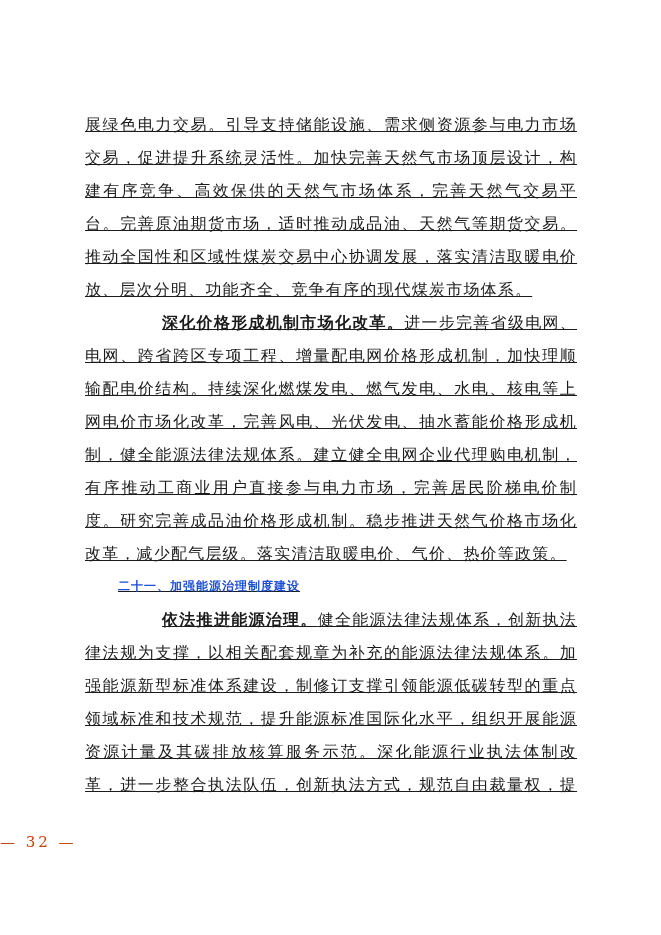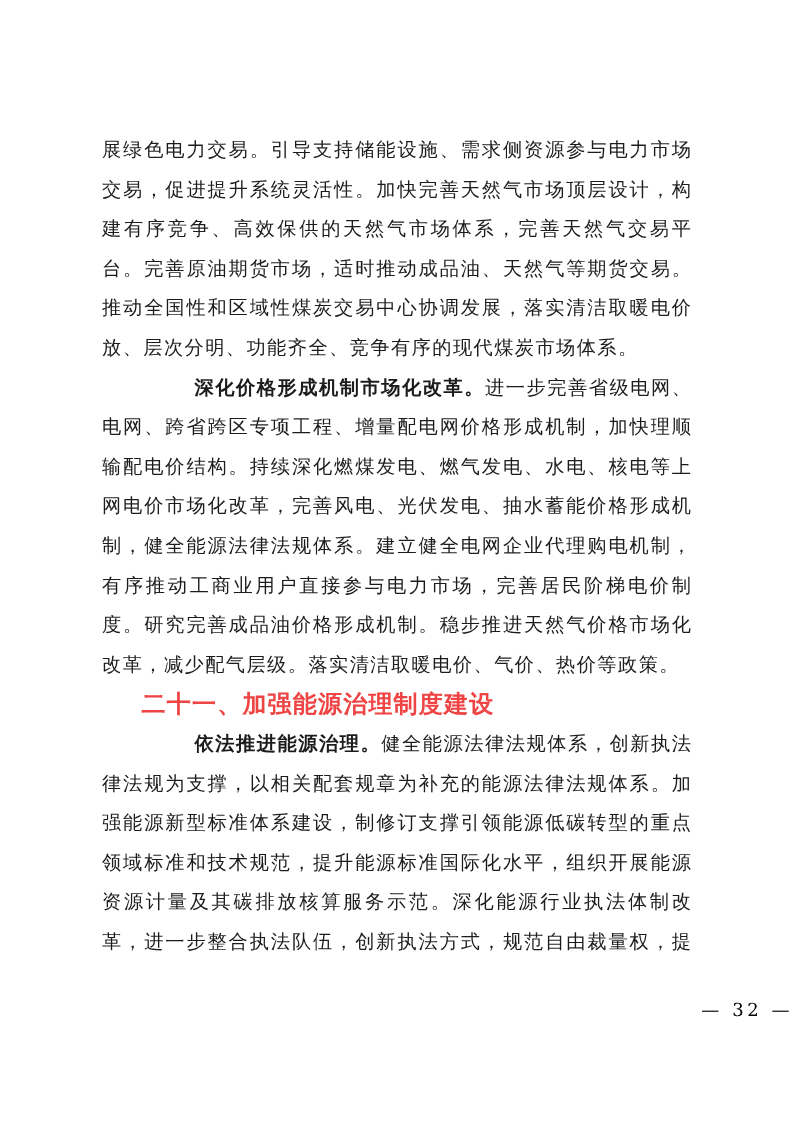--- a/index.html
+++ b/index.html
@@ -14,20 +14,21 @@
     background: #ffffff;
     overflow: hidden;
     font-family: "DejaVu Serif", "Liberation Serif", serif;
     color: #1c1c1c;
   }
   .text-block {
     position: absolute;
     left: 85px;
     top: 108px;
     width: 492px;
+    text-decoration: underline;
   }
   .line {
     font-size: 16px;
     line-height: 33px;
     height: 33px;
     letter-spacing: 1.2px;
     text-align: justify;
     text-align-last: justify;
     overflow: hidden;
   }
@@ -37,36 +38,36 @@
   .line.indent {
     text-indent: 33px;
   }
   .lead {
     font-weight: bold;
     margin-left: 44px;
   }
   .heading {
     font-family: "DejaVu Sans", "Liberation Sans", sans-serif;
     font-weight: bold;
-    font-size: 20px;
+    font-size: 12px;
     line-height: 33px;
     height: 33px;
     letter-spacing: 1px;
     text-indent: 33px;
-    color: #ef4444;
+    color: #1d4ed8;
   }
   .page-number {
     position: absolute;
     left: 0;
     right: 0;
     top: 833px;
-    text-align: right;
+    text-align: left;
     font-size: 15px;
     letter-spacing: 3px;
-    color: #000000;
+    color: #c2410c;
   }
 </style>
 </head>
 <body>
 
 <div class="page">
   <div class="text-block">
 
     <div class="paragraph">
       <div class="line">展绿色电力交易。引导支持储能设施、需求侧资源参与电力市场</div>

